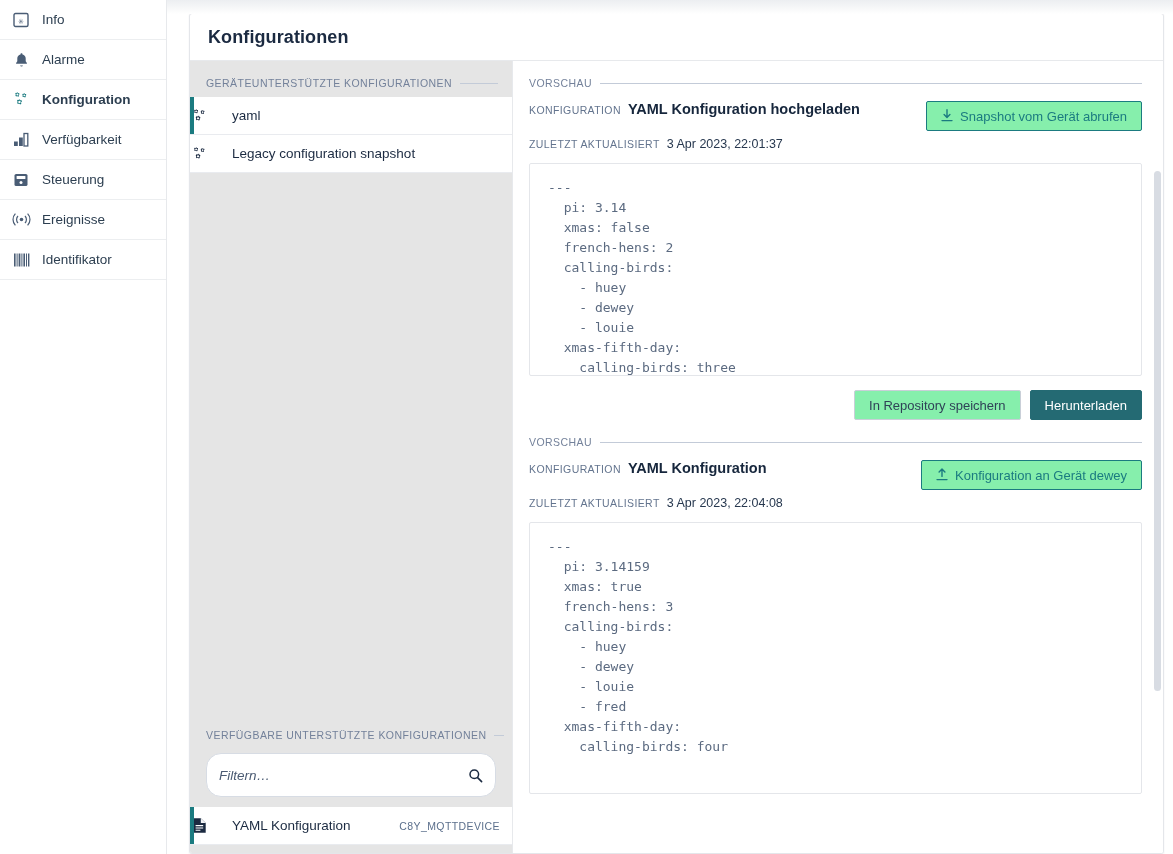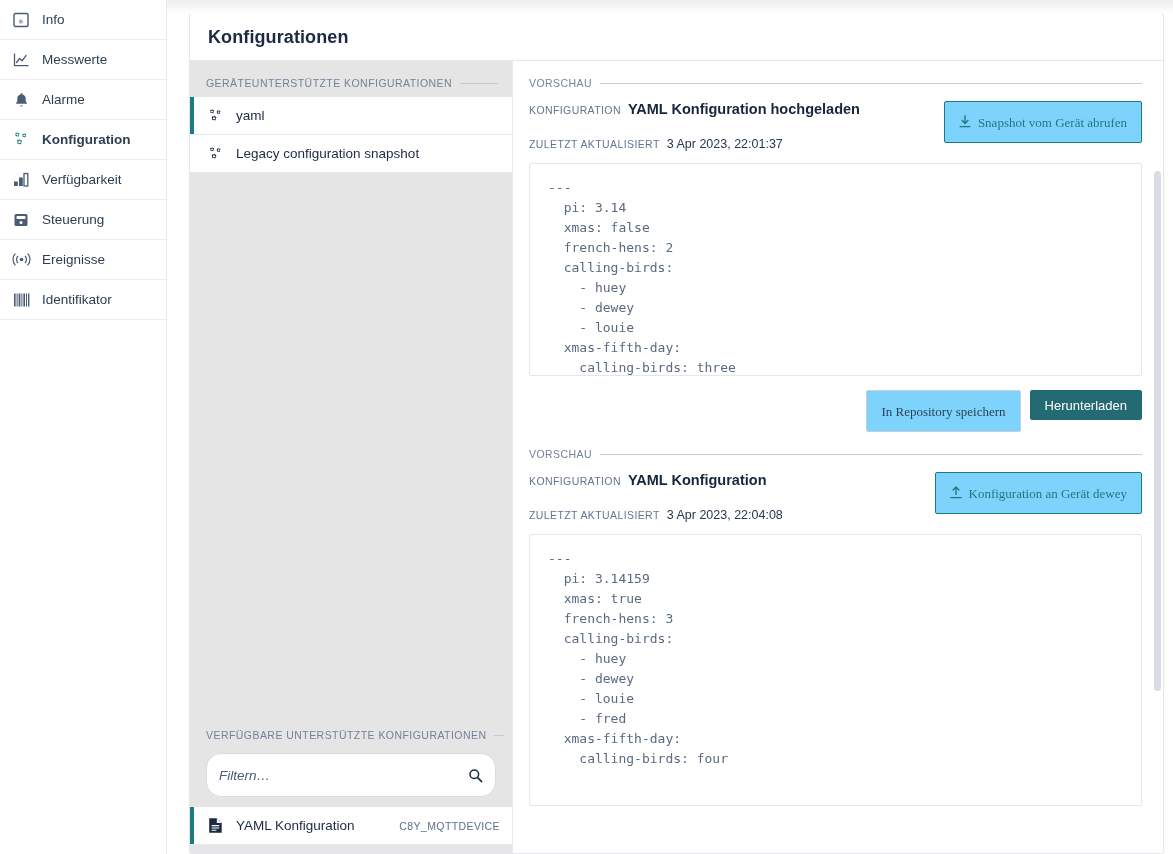--- a/index.html
+++ b/index.html
@@ -123,23 +123,22 @@
     flex: 1;
     height: 1px;
     background: #c3cbd8;
     min-width: 10px;
   }
   .list-group { display: flex; flex-direction: column; }
   .list-row {
     position: relative;
     display: flex;
     align-items: center;
-    gap: 12px;
+    gap: 24px;
     height: 38px;
-    padding-left: 16px;
     padding-right: 12px;
     background: #ffffff;
     border-bottom: 1px solid #e9ebef;
     color: #1b2a41;
     font-size: 13.5px;
     cursor: pointer;
   }
   .list-row.selected::before {
     content: "";
     position: absolute;
@@ -229,26 +228,25 @@
     border-radius: 2px;
     cursor: pointer;
     white-space: nowrap;
     display: inline-flex;
     align-items: center;
     justify-content: center;
     gap: 7px;
     line-height: 1;
   }
   .btn-outline {
-    background: #7dd3fc;
+    background: #86efac;
     border: 1px solid #1b7b80;
     color: #1b7b80;
-    height: 42px;
+    height: 30px;
     padding: 0 14px;
-    font-family: Liberation Serif, serif;
   }
   .btn-outline.light {
     border: 1px solid #c9cfd8;
     color: #2f4257;
   }
   .btn-primary {
     background: #246a73;
     border: 1px solid #246a73;
     color: #ffffff;
     height: 30px;
@@ -310,29 +308,20 @@
     <div class="nav-item">
       <span class="nav-ico">
         <svg width="16" height="16" viewBox="0 0 16 16">
             <rect x="1" y="1.5" width="14" height="13" rx="1.5" fill="none" stroke="currentColor" stroke-width="1.4"></rect>
             <text x="8" y="11.6" font-size="9.5" font-family="monospace" text-anchor="middle" fill="currentColor">✳</text>
           </svg>
       </span>
       <span class="nav-label">Info</span>
     </div>
 
-    <div class="nav-item">
-      <span class="nav-ico">
-        <svg width="17" height="16" viewBox="0 0 17 16">
-            <path d="M1.5 1.5v12.2h14" fill="none" stroke="currentColor" stroke-width="1.3"></path>
-            <path d="M3.5 10.5L6.6 6.4l2.6 2.3 3.8-5.1" fill="none" stroke="currentColor" stroke-width="1.4" stroke-linejoin="round" stroke-linecap="round"></path>
-          </svg>
-      </span>
-      <span class="nav-label">Messwerte</span>
-    </div>
 
     <div class="nav-item">
       <span class="nav-ico">
         <svg width="15" height="16" viewBox="0 0 15 16">
             <path d="M7.5 1.2c.6 0 1 .4 1 1v.4c2 .4 3.2 2 3.2 4v2.6l1.2 1.8v.7H2.1v-.7l1.2-1.8V6.6c0-2 1.2-3.6 3.2-4v-.4c0-.6.4-1 1-1z" fill="currentColor"></path>
             <path d="M6 13.4a1.6 1.6 0 0 0 3 0z" fill="currentColor"></path>
           </svg>
       </span>
       <span class="nav-label">Alarme</span>
     </div>

